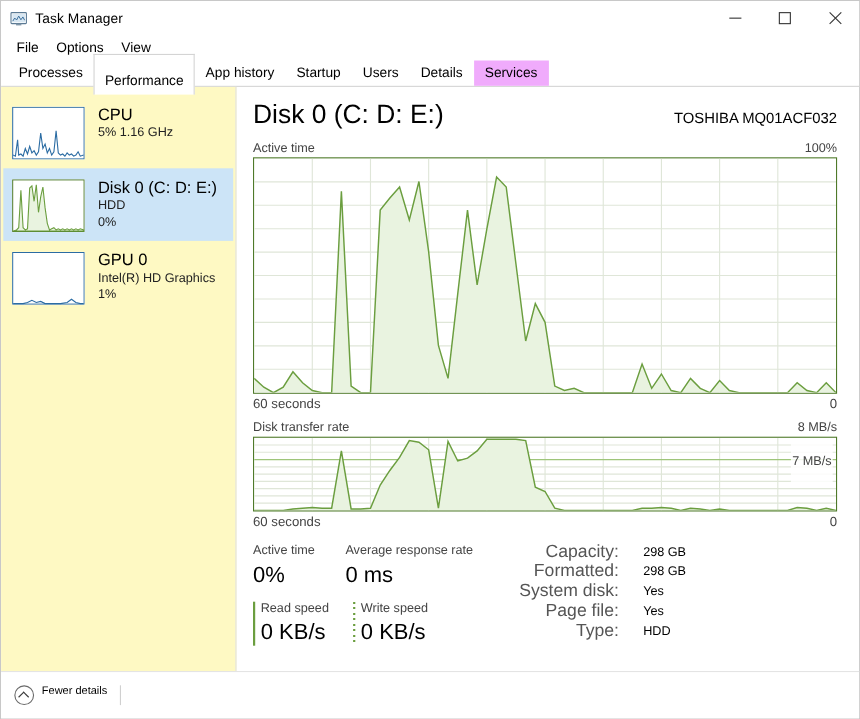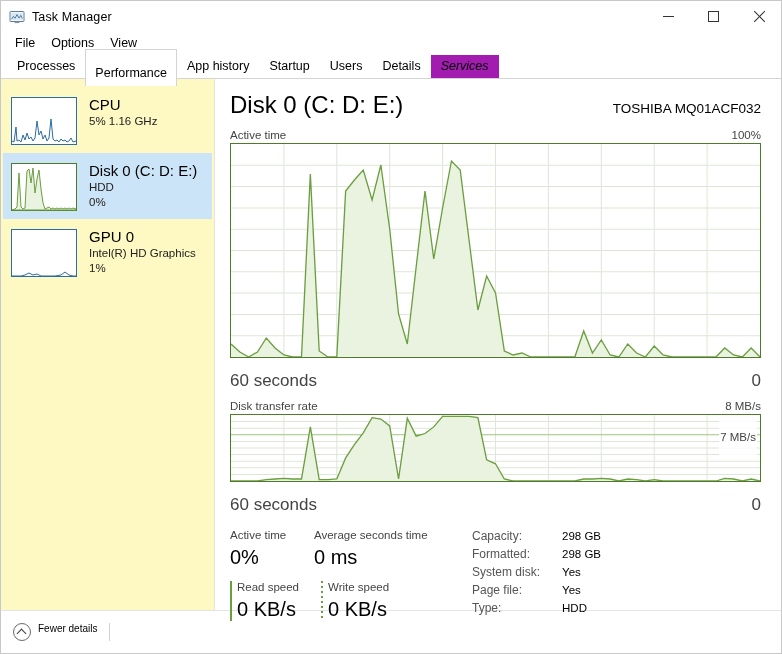--- a/index.html
+++ b/index.html
@@ -122,22 +122,21 @@
     color: #000;
   }
   .tab.active {
     border-color: #d4d4d4;
     background: #ffffff;
     padding-top: 16px;
     padding-bottom: 5px;
     margin-bottom: -1px;
   }
   .tab.hover {
-    background: #a21caf;
-    font-style: italic;
+    background: #f0abfc;
   }
 
   
   .content {
     flex: 1 1 auto;
     display: flex;
     min-height: 0;
     position: relative;
   }
 
@@ -213,23 +212,23 @@
     display: flex;
     justify-content: space-between;
     font-size: 11.5px;
     color: #444;
     margin-top: 9px;
     margin-bottom: 2px;
   }
   .graph-foot-row {
     display: flex;
     justify-content: space-between;
-    font-size: 17px;
+    font-size: 12px;
     color: #444;
-    margin-top: 13px;
+    margin-top: 2px;
   }
   .graph-box {
     border: 1px solid #4f7a2a;
     box-sizing: border-box;
     background: #ffffff;
     position: relative;
     overflow: hidden;
   }
   .graph-box svg { display: block; width: 100%; height: 100%; }
   .graph-active { height: 215px; }
@@ -291,24 +290,25 @@
   }
   .props {
     display: grid;
     grid-template-columns: auto auto;
     column-gap: 22px;
     row-gap: 0;
     align-content: start;
     margin-left: 10px;
   }
   .prop-key {
-    font-size: 12px;
+    font-size: 16px;
     color: #555;
     line-height: 18px;
     white-space: nowrap;
+    text-align: right;
   }
   .prop-val {
     font-size: 11.5px;
     color: #000;
     line-height: 18px;
     white-space: nowrap;
   }
 
   
   .statusbar {
@@ -527,21 +527,21 @@
         <span>0</span>
       </div>
 
       <div class="stats">
         <div class="stats-left">
           <div class="stat-col">
             <div class="stat-label">Active time</div>
             <div class="stat-value">0%</div>
           </div>
           <div class="stat-col wide">
-            <div class="stat-label">Average seconds time</div>
+            <div class="stat-label">Average response rate</div>
             <div class="stat-value">0 ms</div>
           </div>
 
           <div class="speed-row">
             <div class="speed-block">
               <span class="speed-bar-solid"></span>
               <div class="stat-label">Read speed</div>
               <div class="stat-value">0 KB/s</div>
             </div>
             <div class="speed-block w2">

